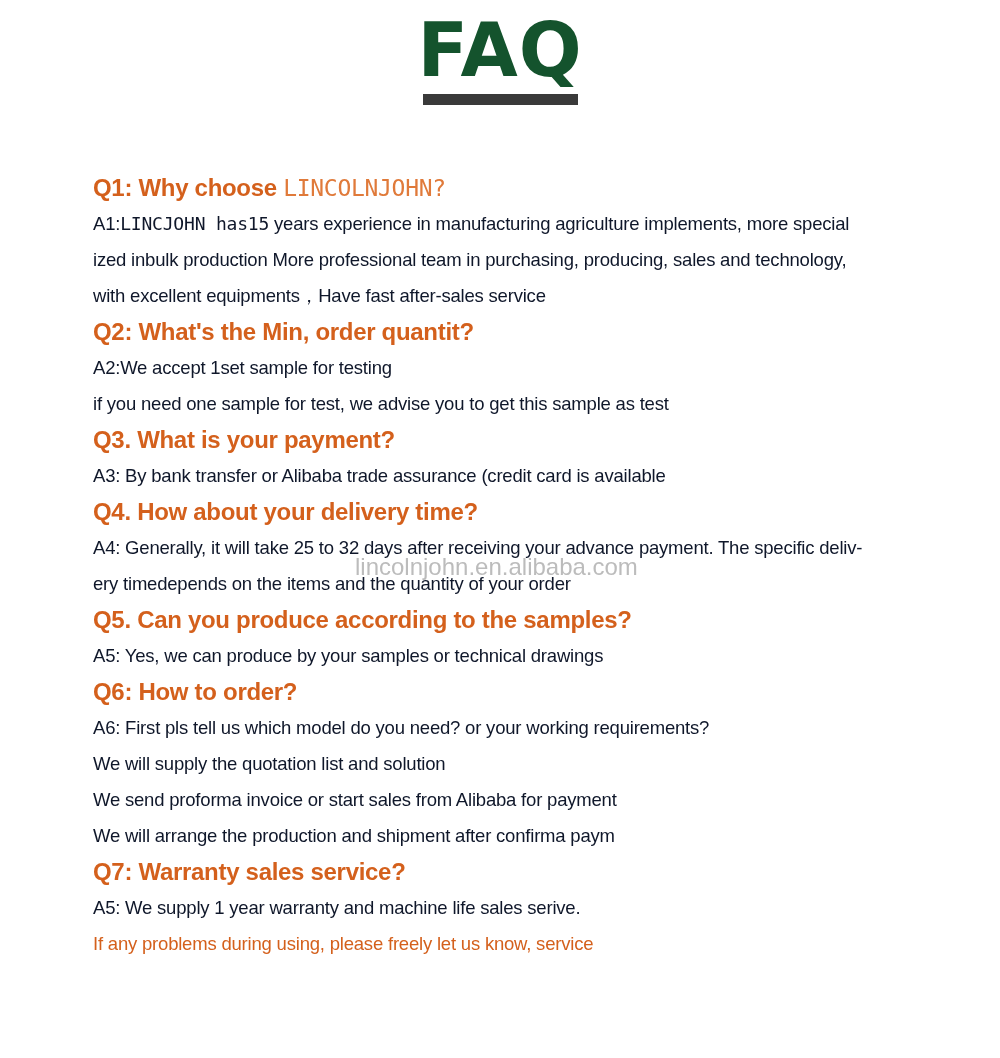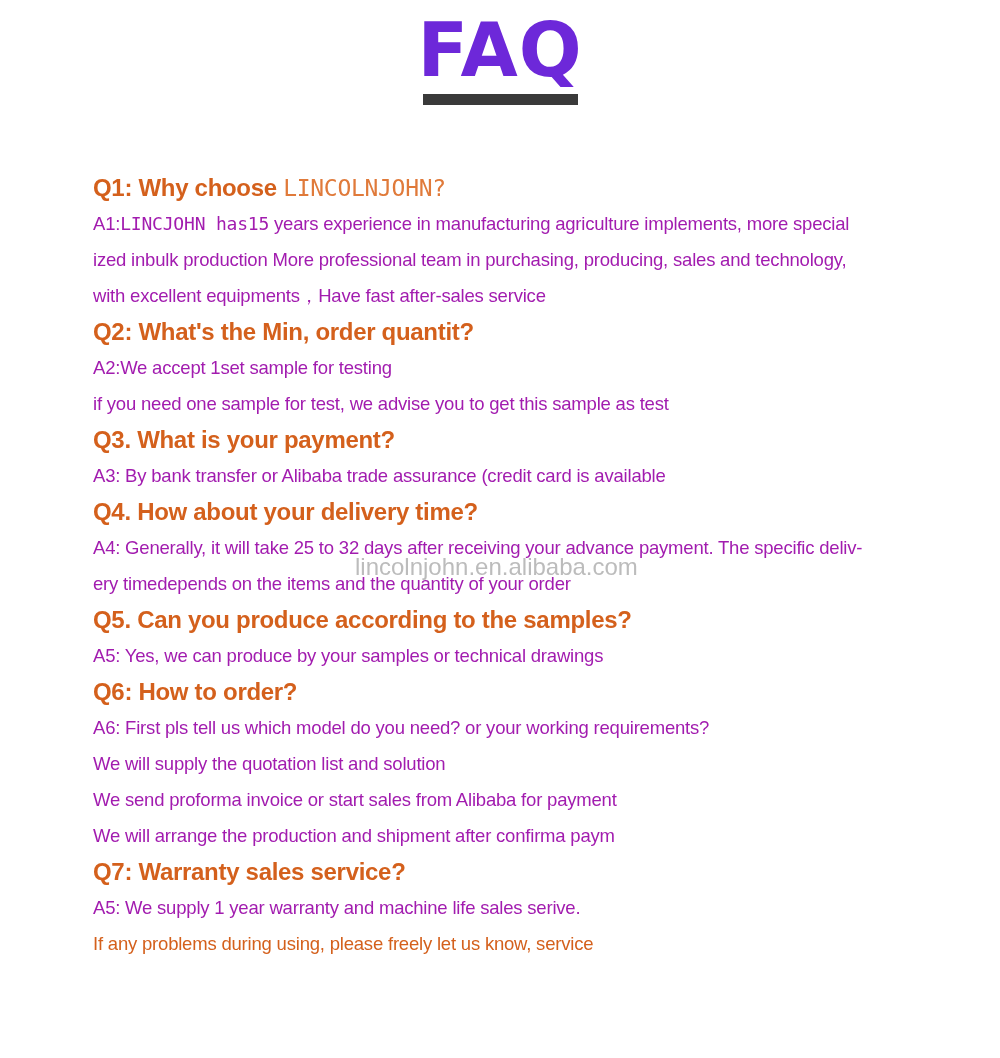--- a/index.html
+++ b/index.html
@@ -1,24 +1,24 @@
 <!DOCTYPE html>
 <html><head>
 <meta charset="utf-8">
 <style>
   html, body { margin:0; padding:0; background:#ffffff; }
   body { width:1000px; height:1058px; position:relative; overflow:hidden;
          font-family:"Liberation Sans", sans-serif; }
   .title { position:absolute; left:0; width:1000px; top:8px; text-align:center;
            font-family:"DejaVu Sans", sans-serif; font-weight:bold; font-size:74px;
-           color:#6d28d9; letter-spacing:1px; line-height:84px; }
+           color:#14532d; letter-spacing:1px; line-height:84px; }
   .title-bar { position:absolute; left:423px; top:94px; width:155px; height:11px; background:#3a3a3a; }
   .content { position:absolute; left:93px; top:170px; width:820px; }
   .q { color:#d4601c; font-weight:bold; font-size:24px; height:36px; line-height:36px; white-space:nowrap; letter-spacing:-0.3px; }
-  .a { color:#a21caf; font-size:18.5px; height:36px; line-height:36px; white-space:nowrap; letter-spacing:-0.2px; }
+  .a { color:#0f172a; font-size:18.5px; height:36px; line-height:36px; white-space:nowrap; letter-spacing:-0.2px; }
   .a.orange { color:#d4601c; }
   .mono { font-family:"DejaVu Sans Mono", monospace; font-weight:normal; }
   .watermark { position:absolute; left:355px; top:512px; font-size:24px; color:#b5b5b5;
                font-family:"Liberation Sans", sans-serif; opacity:0.9;margin-top:41px; }
 </style>
 </head>
 <body>
 
 <div class="title">FAQ</div>
 <div class="title-bar"></div>

